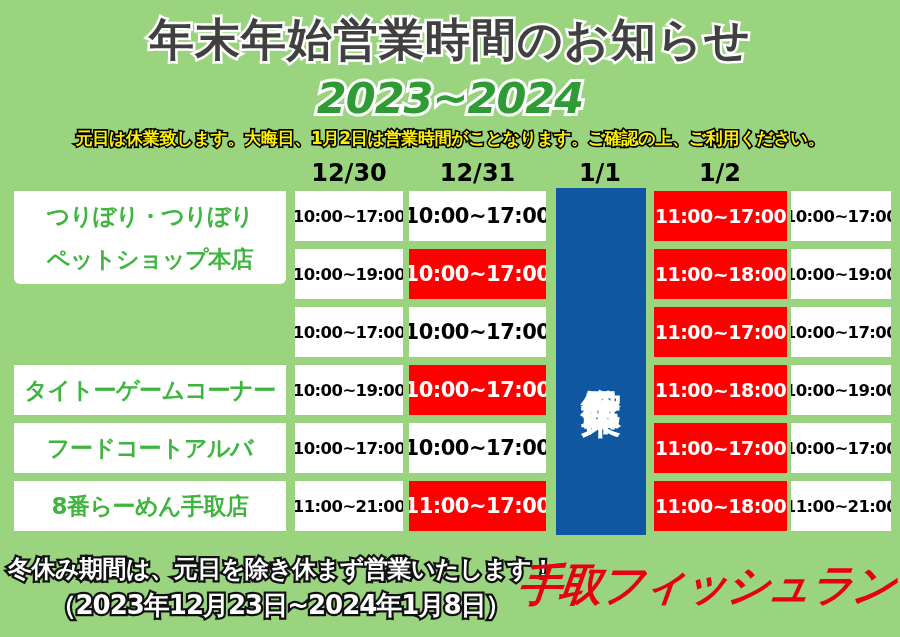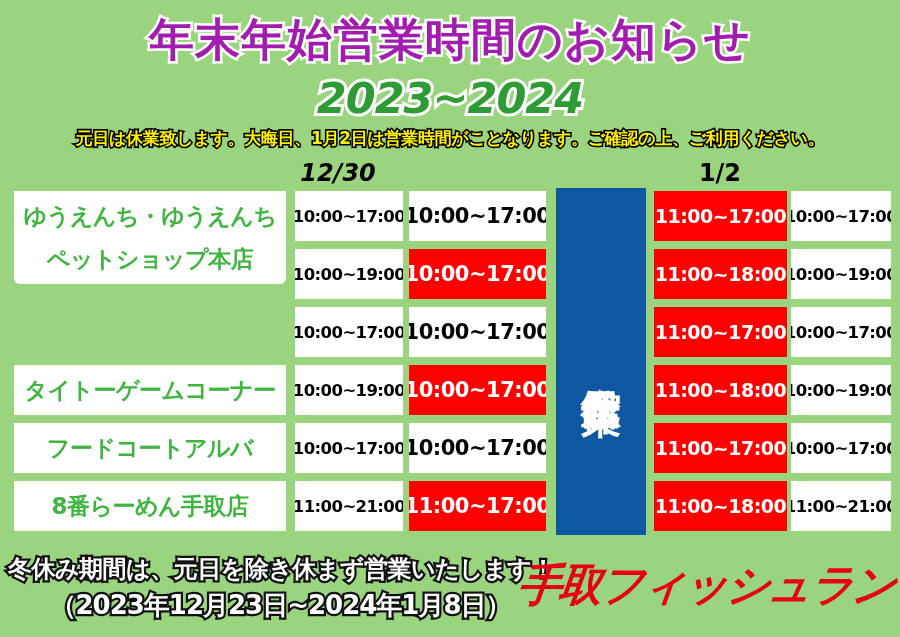--- a/index.html
+++ b/index.html
@@ -31,21 +31,21 @@
   }
   .main-title {
     position: absolute;
     top: 14px;
     left: 0;
     width: 900px;
     text-align: center;
     font-size: 45px;
     line-height: 52px;
     font-weight: bold;
-    color: #a21caf;
+    color: #404040;
     letter-spacing: 1px;
     -webkit-text-stroke: 5px #FFFFFF;
     paint-order: stroke fill;
     text-shadow:
        0 0 2px #ffffff;
     white-space: nowrap;
   }
   .year-title {
     position: absolute;
     top: 74px;
@@ -234,27 +234,29 @@
 
 <div id="poster">
 
   <div class="header-block">
     <div class="main-title">年末年始営業時間のお知らせ</div>
     <div class="year-title">2023~2024</div>
     <div class="notice-line">元日は休業致します。大晦日、1月2日は営業時間がことなります。ご確認の上、ご利用ください。</div>
   </div>
 
   <div class="date-header">
-    <div class="date-cell" style="left:282px; width:112px;font-style:italic;">12/30</div>
+    <div class="date-cell" style="left:293px; width:112px;">12/30</div>
+    <div class="date-cell" style="left:405px; width:145px;">12/31</div>
+    <div class="date-cell" style="left:550px; width:100px;">1/1</div>
     <div class="date-cell" style="left:650px; width:140px;">1/2</div>
   </div>
 
   <div class="grid">
 
-    <div class="cell name-cell" style="left:14px; top:3px; width:272px; height:50px;">ゆうえんち・ゆうえんち</div>
+    <div class="cell name-cell" style="left:14px; top:3px; width:272px; height:50px;">つりぼり・つりぼり</div>
     <div class="cell cell-white time-small" style="left:295px; top:3px; width:108px; height:50px;">10:00~17:00</div>
     <div class="cell cell-white time-big" style="left:409px; top:3px; width:137px; height:50px;">10:00~17:00</div>
     <div class="cell cell-red time-mid" style="left:654px; top:3px; width:133px; height:50px;">11:00~17:00</div>
     <div class="cell cell-white time-small" style="left:791px; top:3px; width:100px; height:50px;">10:00~17:00</div>
 
     <div class="cell name-cell" style="left:14px; top:46px; width:272px; height:50px;border-radius:6px;">ペットショップ本店</div>
     <div class="cell cell-white time-small" style="left:295px; top:61px; width:108px; height:50px;">10:00~19:00</div>
     <div class="cell cell-red time-big" style="left:409px; top:61px; width:137px; height:50px;">10:00~17:00</div>
     <div class="cell cell-red time-mid" style="left:654px; top:61px; width:133px; height:50px;">11:00~18:00</div>
     <div class="cell cell-white time-small" style="left:791px; top:61px; width:100px; height:50px;">10:00~19:00</div>

